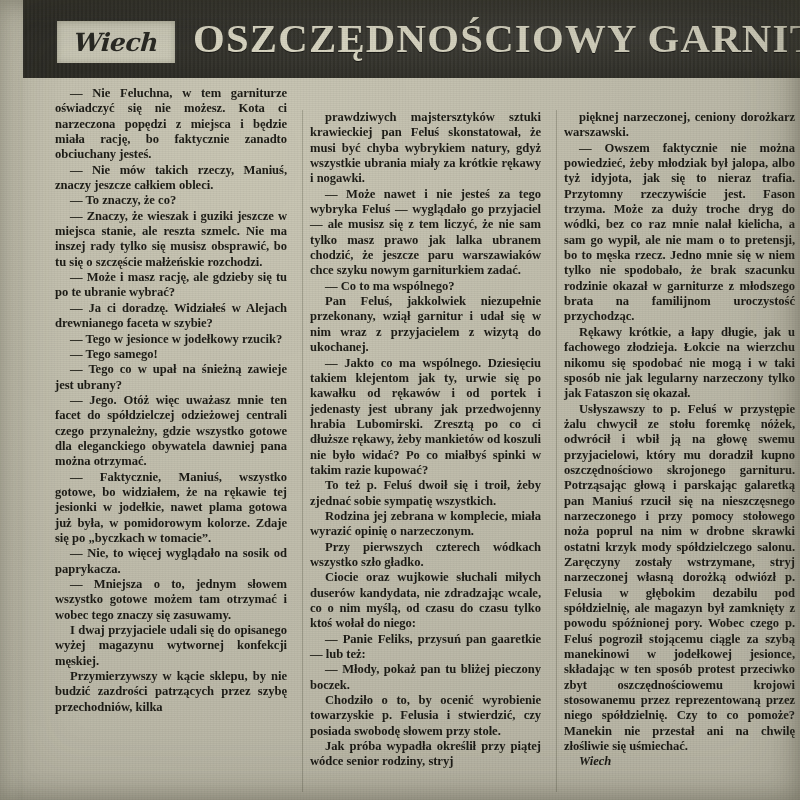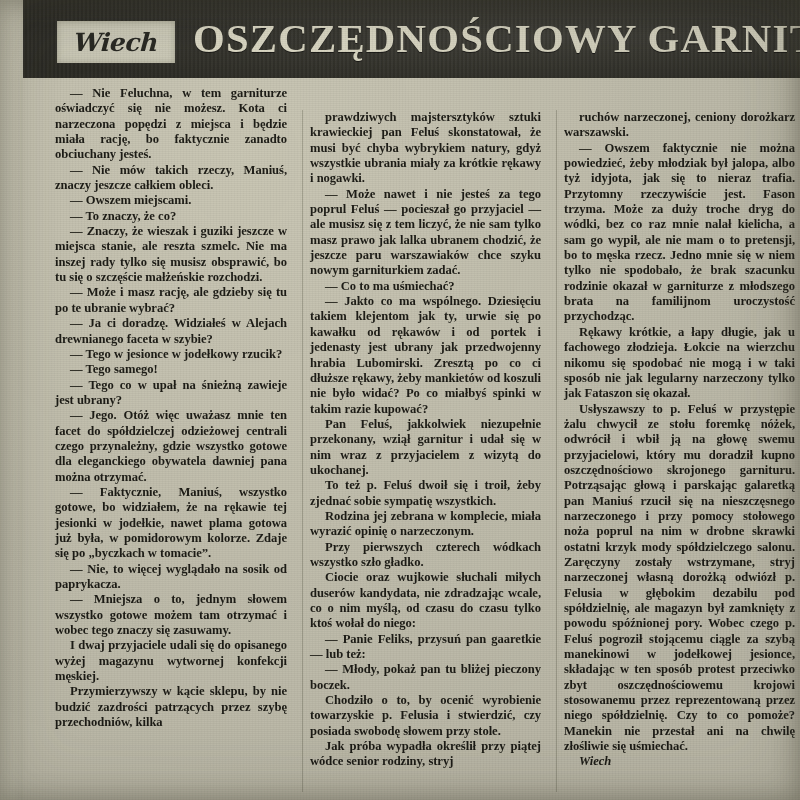--- a/index.html
+++ b/index.html
@@ -156,52 +156,51 @@
     <div class="logo-box">
       <span class="logo-text">Wiech</span>
     </div>
     <div class="headline">OSZCZĘDNOŚCIOWY GARNITUREK</div>
   </div>
 
   <div class="columns">
     <div class="col">
         <p>— Nie Feluchna, w tem garniturze oświadczyć się nie możesz. Kota ci narzeczona popędzi z miejsca i będzie miała rację, bo faktycznie zanadto obciuchany jesteś.</p>
         <p>— Nie mów takich rzeczy, Maniuś, znaczy jeszcze całkiem obleci.</p>
-        <p>— Owszem miejscami.</p>
         <p>— To znaczy, że co?</p>
         <p>— Znaczy, że wieszak i guziki jeszcze w miejsca stanie, ale reszta szmelc. Nie ma inszej rady tylko się musisz obsprawić, bo tu się o szczęście małżeńskie rozchodzi.</p>
         <p>— Może i masz rację, ale gdzieby się tu po te ubranie wybrać?</p>
         <p>— Ja ci doradzę. Widziałeś w Alejach drewnianego faceta w szybie?</p>
         <p>— Tego w jesionce w jodełkowy rzucik?</p>
         <p>— Tego samego!</p>
         <p>— Tego co w upał na śnieżną zawieje jest ubrany?</p>
         <p>— Jego. Otóż więc uważasz mnie ten facet do spółdzielczej odzieżowej centrali czego przynależny, gdzie wszystko gotowe dla eleganckiego obywatela dawniej pana można otrzymać.</p>
         <p>— Faktycznie, Maniuś, wszystko gotowe, bo widziałem, że na rękawie tej jesionki w jodełkie, nawet plama gotowa już była, w pomidorowym kolorze. Zdaje się po „byczkach w tomacie”.</p>
         <p>— Nie, to więcej wyglądało na sosik od paprykacza.</p>
         <p>— Mniejsza o to, jednym słowem wszystko gotowe możem tam otrzymać i wobec tego znaczy się zasuwamy.</p>
         <p>I dwaj przyjaciele udali się do opisanego wyżej magazynu wytwornej konfekcji męskiej.</p>
         <p>Przymierzywszy w kącie sklepu, by nie budzić zazdrości patrzących przez szybę przechodniów, kilka</p>
       </div>
     <div class="col">
         <p>prawdziwych majstersztyków sztuki krawieckiej pan Feluś skonstatował, że musi być chyba wybrykiem natury, gdyż wszystkie ubrania miały za krótkie rękawy i nogawki.</p>
-        <p>— Może nawet i nie jesteś za tego poprul Feluś — pocieszał go przyjaciel — ale musisz się z tem liczyć, że nie sam tylko masz prawo jak lalka ubranem chodzić, że jeszcze paru warszawiaków chce szyku nowym garniturkiem zadać.</p>
-        <p>— Co to ma uśmiechać?</p>
+        <p>— Może nawet i nie jesteś za tego wybryka Feluś — wyglądało go przyjaciel — ale musisz się z tem liczyć, że nie sam tylko masz prawo jak lalka ubranem chodzić, że jeszcze paru warszawiaków chce szyku nowym garniturkiem zadać.</p>
+        <p>— Co to ma wspólnego?</p>
+        <p>Pan Feluś, jakkolwiek niezupełnie przekonany, wziął garnitur i udał się w nim wraz z przyjacielem z wizytą do ukochanej.</p>
         <p>— Jakto co ma wspólnego. Dziesięciu takiem klejentom jak ty, urwie się po kawałku od rękawów i od portek i jedenasty jest ubrany jak przedwojenny hrabia Lubomirski. Zresztą po co ci dłuższe rękawy, żeby mankietów od koszuli nie było widać? Po co miałbyś spinki w takim razie kupować?</p>
-        <p>Pan Feluś, jakkolwiek niezupełnie przekonany, wziął garnitur i udał się w nim wraz z przyjacielem z wizytą do ukochanej.</p>
         <p>To też p. Feluś dwoił się i troił, żeby zjednać sobie sympatię wszystkich.</p>
         <p>Rodzina jej zebrana w komplecie, miała wyrazić opinię o narzeczonym.</p>
         <p>Przy pierwszych czterech wódkach wszystko szło gładko.</p>
         <p>Ciocie oraz wujkowie słuchali miłych duserów kandydata, nie zdradzając wcale, co o nim myślą, od czasu do czasu tylko ktoś wołał do niego:</p>
         <p>— Panie Feliks, przysuń pan gaaretkie — lub też:</p>
         <p>— Młody, pokaż pan tu bliżej pieczony boczek.</p>
         <p>Chodziło o to, by ocenić wyrobienie towarzyskie p. Felusia i stwierdzić, czy posiada swobodę słowem przy stole.</p>
         <p>Jak próba wypadła określił przy piątej wódce senior rodziny, stryj</p>
       </div>
     <div class="col">
-        <p>ruchów narzeczonej, ceniony dorożkarz warszawski.</p>
+        <p>pięknej narzeczonej, ceniony dorożkarz warszawski.</p>
         <p>— Owszem faktycznie nie można powiedzieć, żeby młodziak był jalopa, albo tyż idyjota, jak się to nieraz trafia. Przytomny rzeczywiście jest. Fason trzyma. Może za duży troche dryg do wódki, bez co raz mnie nalał kielicha, a sam go wypił, ale nie mam o to pretensji, bo to męska rzecz. Jedno mnie się w niem tylko nie spodobało, że brak szacunku rodzinie okazał w garniturze z młodszego brata na familijnom uroczystość przychodząc.</p>
         <p>Rękawy krótkie, a łapy długie, jak u fachowego złodzieja. Łokcie na wierzchu nikomu się spodobać nie mogą i w taki sposób nie jak legularny narzeczony tylko jak Fataszon się okazał.</p>
         <p>Usłyszawszy to p. Feluś w przystępie żalu chwycił ze stołu foremkę nóżek, odwrócił i wbił ją na głowę swemu przyjacielowi, który mu doradził kupno oszczędnościowo skrojonego garnituru. Potrząsając głową i parskając galaretką pan Maniuś rzucił się na nieszczęsnego narzeczonego i przy pomocy stołowego noża poprul na nim w drobne skrawki ostatni krzyk mody spółdzielczego salonu. Zaręczyny zostały wstrzymane, stryj narzeczonej własną dorożką odwiózł p. Felusia w głębokim dezabilu pod spółdzielnię, ale magazyn był zamknięty z powodu spóźnionej pory. Wobec czego p. Feluś pogroził stojącemu ciągle za szybą manekinowi w jodełkowej jesionce, składając w ten sposób protest przeciwko zbyt oszczędnościowemu krojowi stosowanemu przez reprezentowaną przez niego spółdzielnię. Czy to co pomoże? Manekin nie przestał ani na chwilę złośliwie się uśmiechać.</p>
         <p class="signature">Wiech</p>
       </div>
   </div>
 
   <div class="grain"></div>
   <div class="edgeshade"></div>
 </div>

